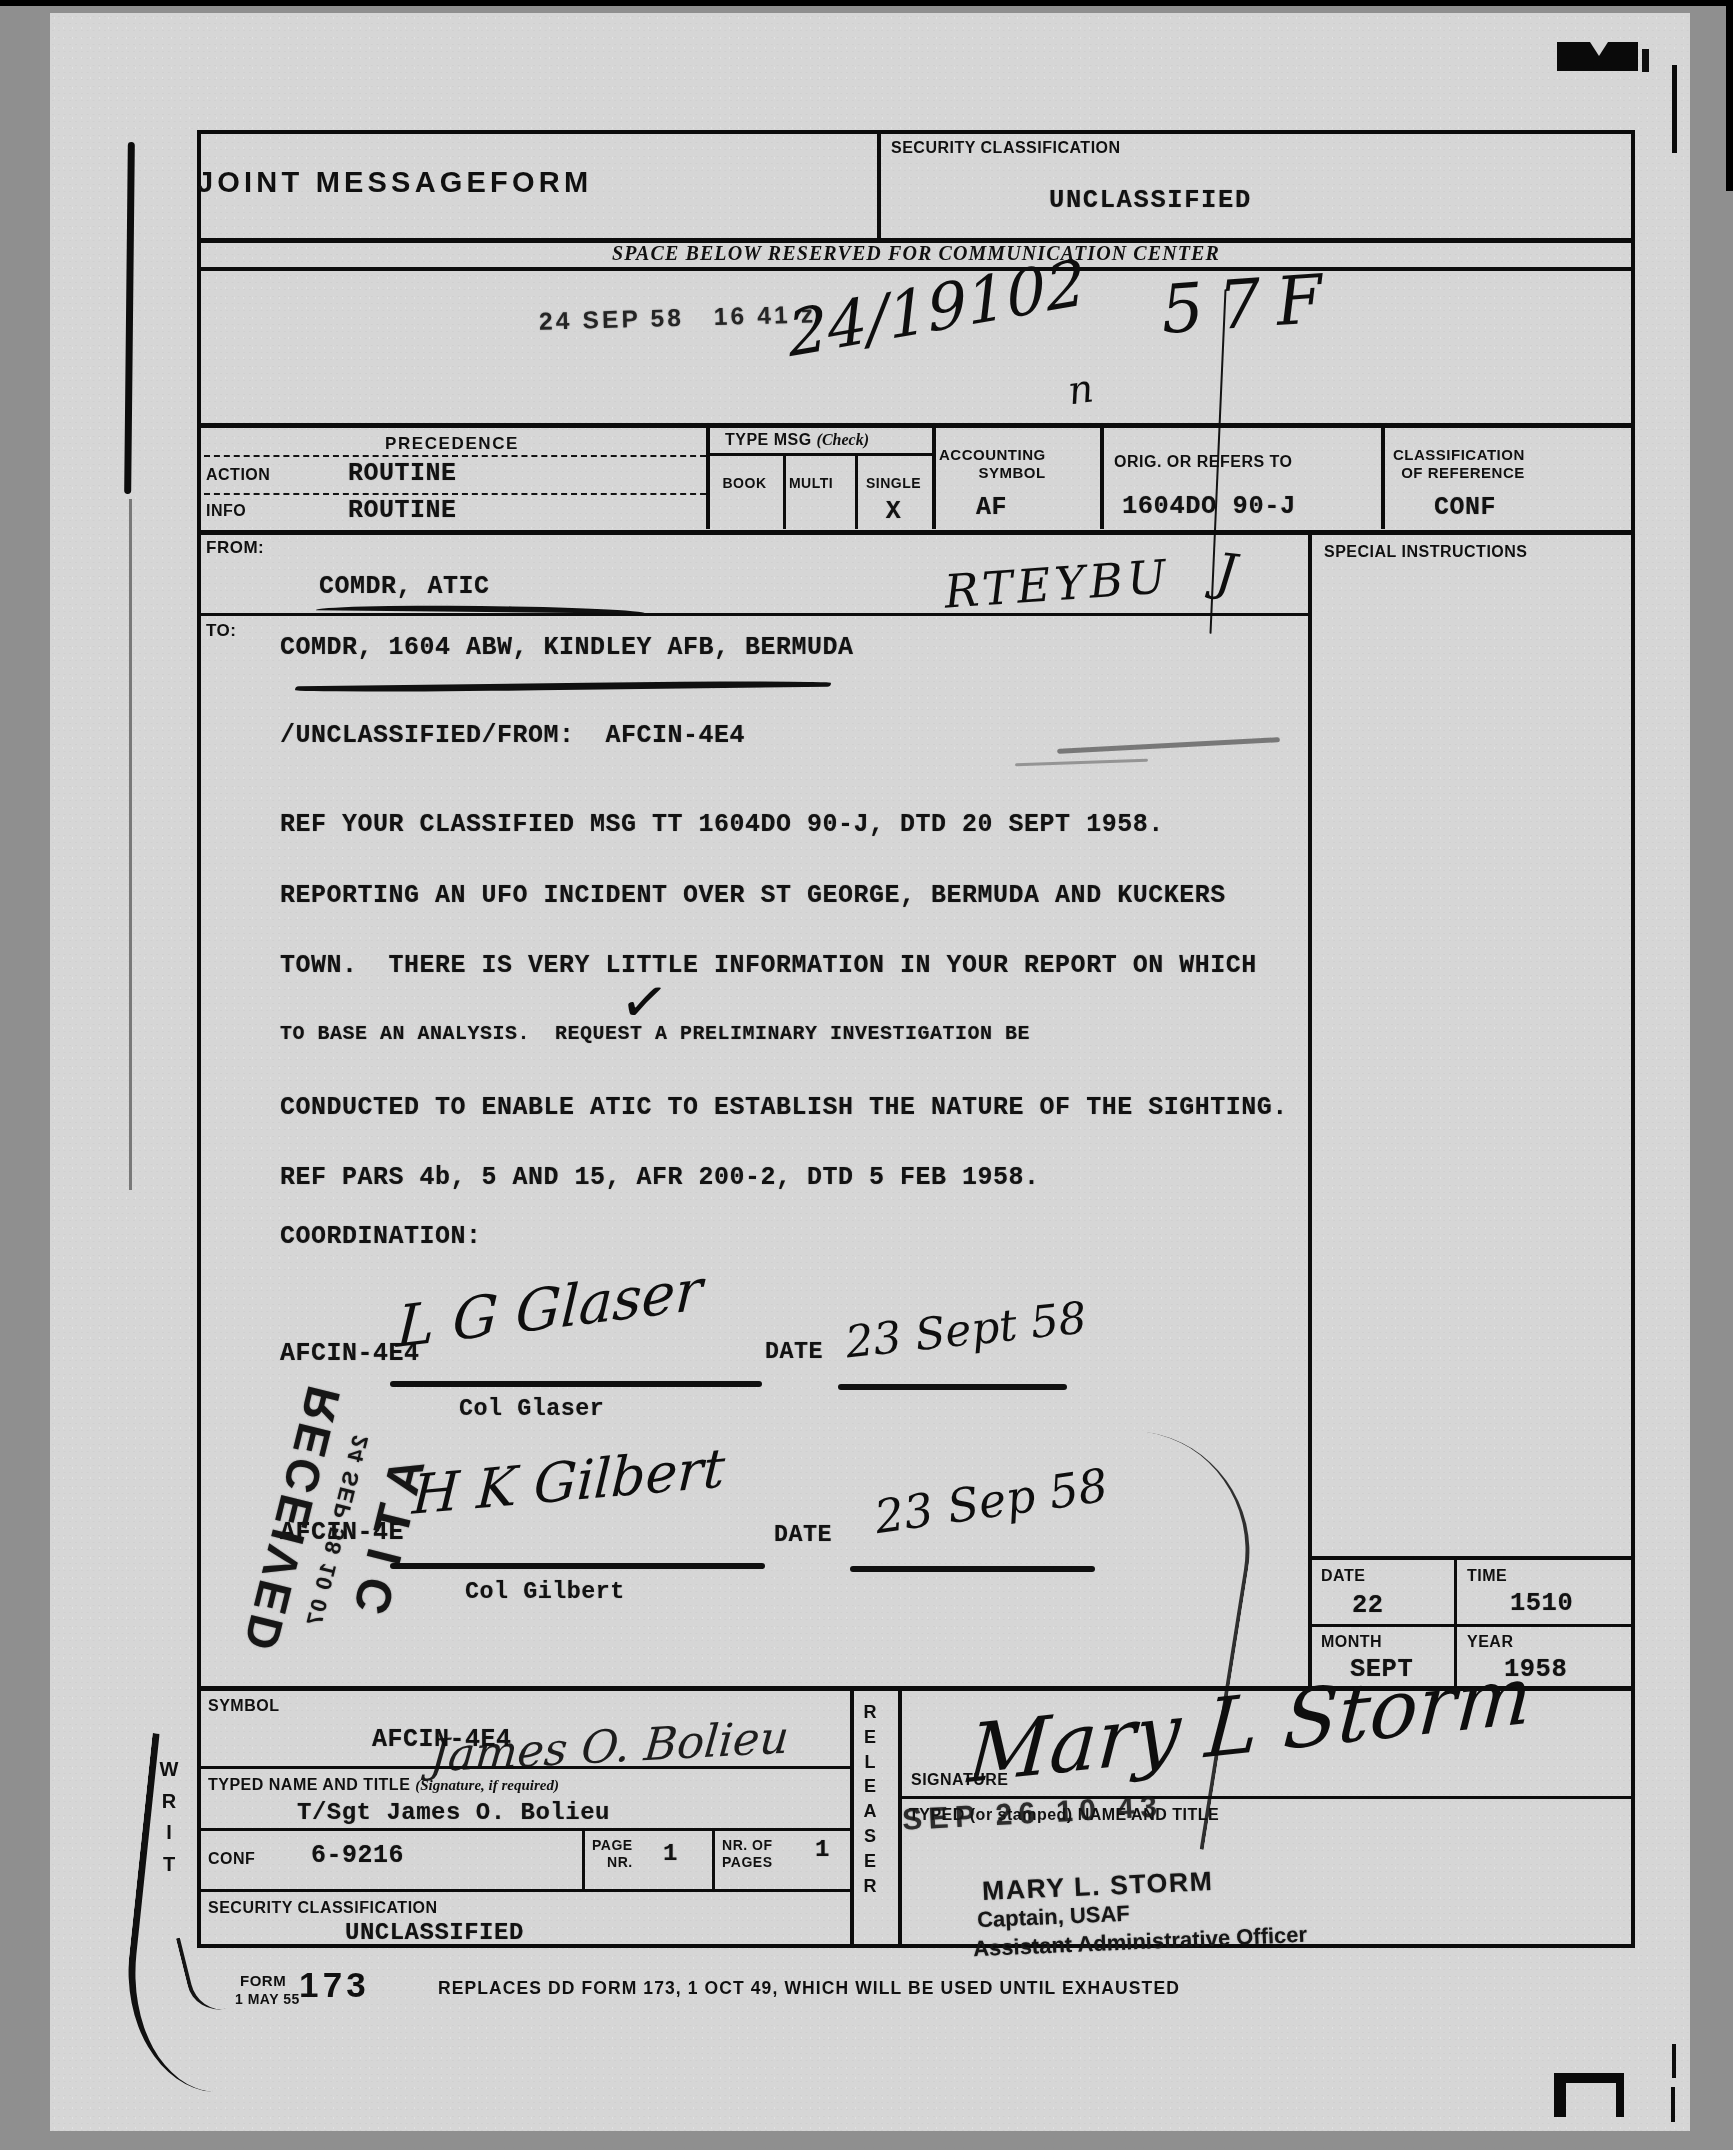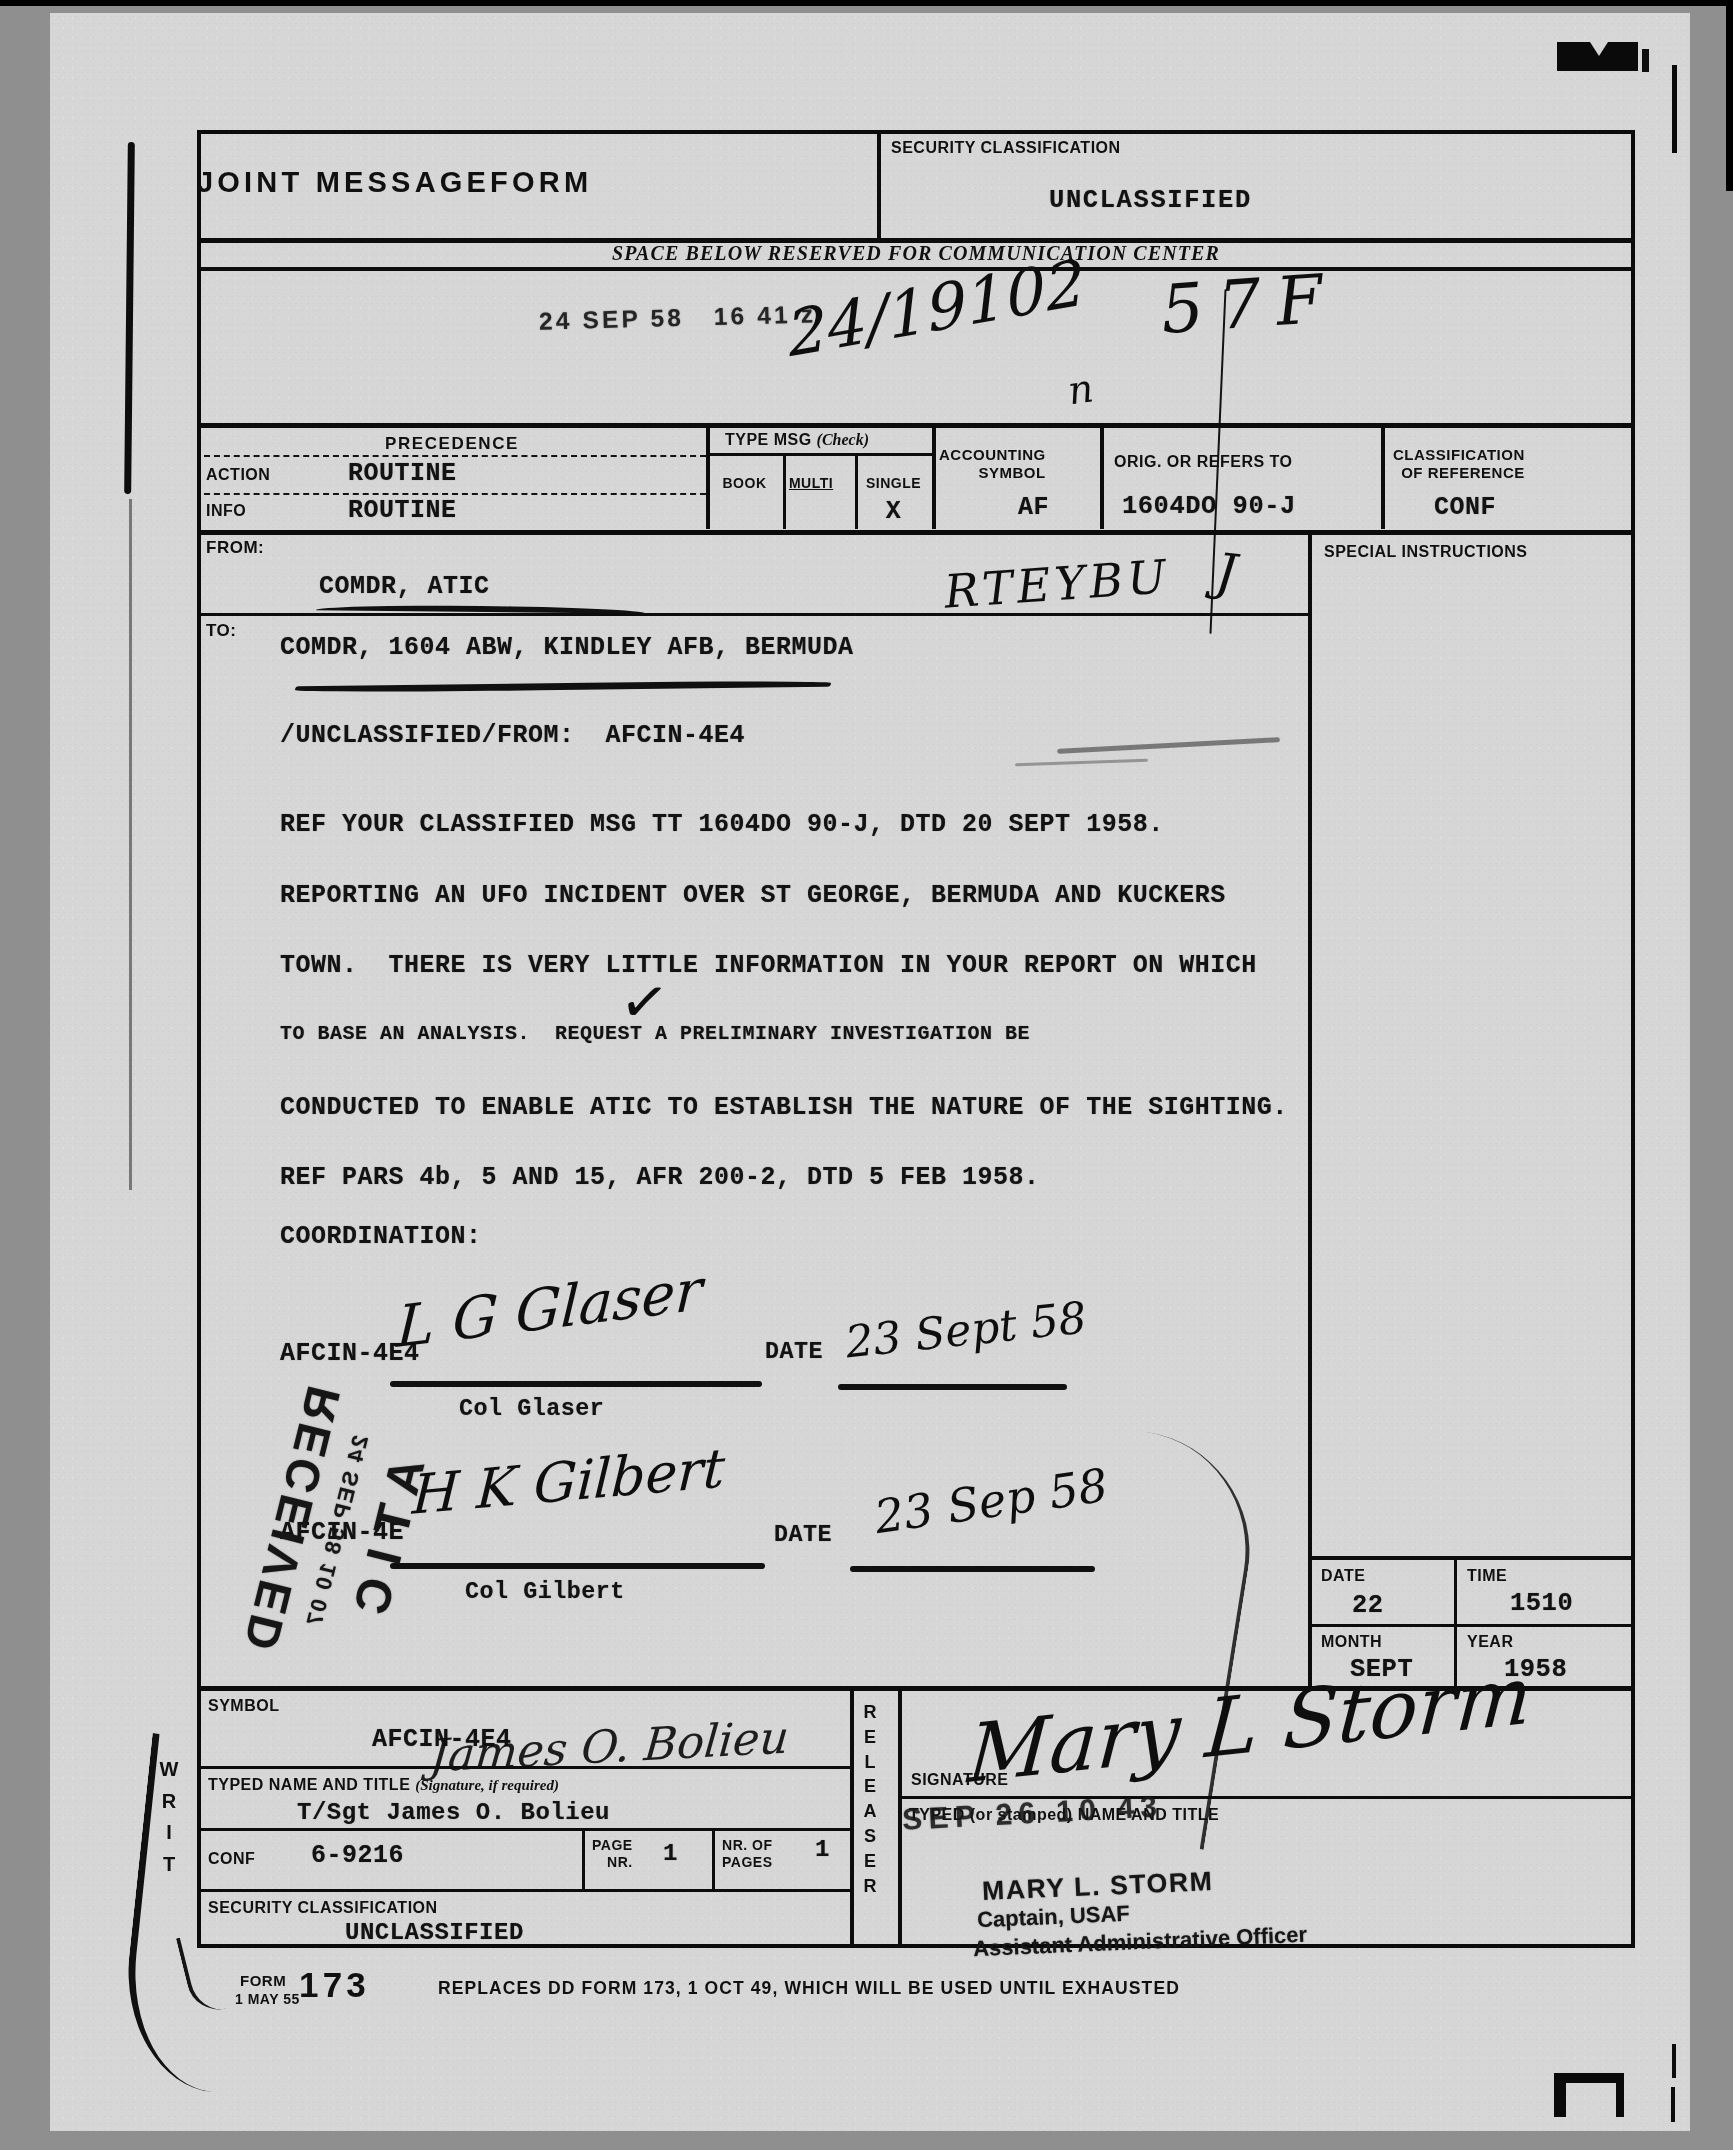--- a/index.html
+++ b/index.html
@@ -92,26 +92,26 @@
 
   <div class="abs lbl" style="left:197px;top:434px;width:510px;text-align:center;font-size:17px;letter-spacing:1.6px;">PRECEDENCE</div>
   <div class="abs" style="left:706px;top:431px;width:182px;text-align:center;">
     <span class="lbl" style="font-size:16px;">TYPE MSG </span><span class="serifnote" style="font-size:16px;">(Check)</span>
   </div>
   <div class="abs lbl" style="left:206px;top:466px;font-size:16px;">ACTION</div>
   <div class="abs typed" style="left:348px;top:459px;font-size:25px;">ROUTINE</div>
   <div class="abs lbl" style="left:206px;top:502px;font-size:16px;">INFO</div>
   <div class="abs typed" style="left:348px;top:496px;font-size:25px;">ROUTINE</div>
   <div class="abs lbl" style="left:706px;top:475px;width:77px;text-align:center;font-size:14px;">BOOK</div>
-  <div class="abs lbl" style="left:783px;top:475px;width:56px;text-align:center;font-size:14px;text-decoration:underline;">MULTI</div>
+  <div class="abs lbl" style="left:783px;top:475px;width:56px;text-align:center;font-size:14px;">MULTI</div>
   <div class="abs lbl" style="left:855px;top:475px;width:77px;text-align:center;font-size:14px;">SINGLE</div>
   <div class="abs typed" style="left:855px;top:497px;width:77px;text-align:center;font-size:25px;">X</div>
   <div class="abs lbl" style="left:939px;top:446px;font-size:15px;line-height:18px;">ACCOUNTING
 SYMBOL</div>
-  <div class="abs typed" style="left:976px;top:493px;font-size:25px;margin-left:42px;">AF</div>
+  <div class="abs typed" style="left:976px;top:493px;font-size:25px;">AF</div>
   <div class="abs lbl" style="left:1114px;top:453px;font-size:16px;">ORIG. OR REFERS TO</div>
   <div class="abs typed" style="left:1122px;top:492px;font-size:25.5px;">1604DO 90-J</div>
   <div class="abs lbl" style="left:1393px;top:446px;font-size:15px;line-height:18px;">CLASSIFICATION
 OF REFERENCE</div>
   <div class="abs typed" style="left:1434px;top:493px;font-size:25px;">CONF</div>
 
   <div class="abs lbl" style="left:206px;top:538px;font-size:17px;">FROM:</div>
   <div class="abs typed" style="left:319px;top:572px;font-size:25px;">COMDR, ATIC</div>
   <div class="scrawl" style="left:316px;top:606px;width:329px;height:5.8px;transform:rotate(.6deg);border-radius:50% 50% 50% 50%/100% 100% 0 0;"></div>
   <div class="abs hand" style="left:944px;top:557px;font-size:46px;letter-spacing:4.2px;transform:rotate(-4deg);">RTEYBU</div>

